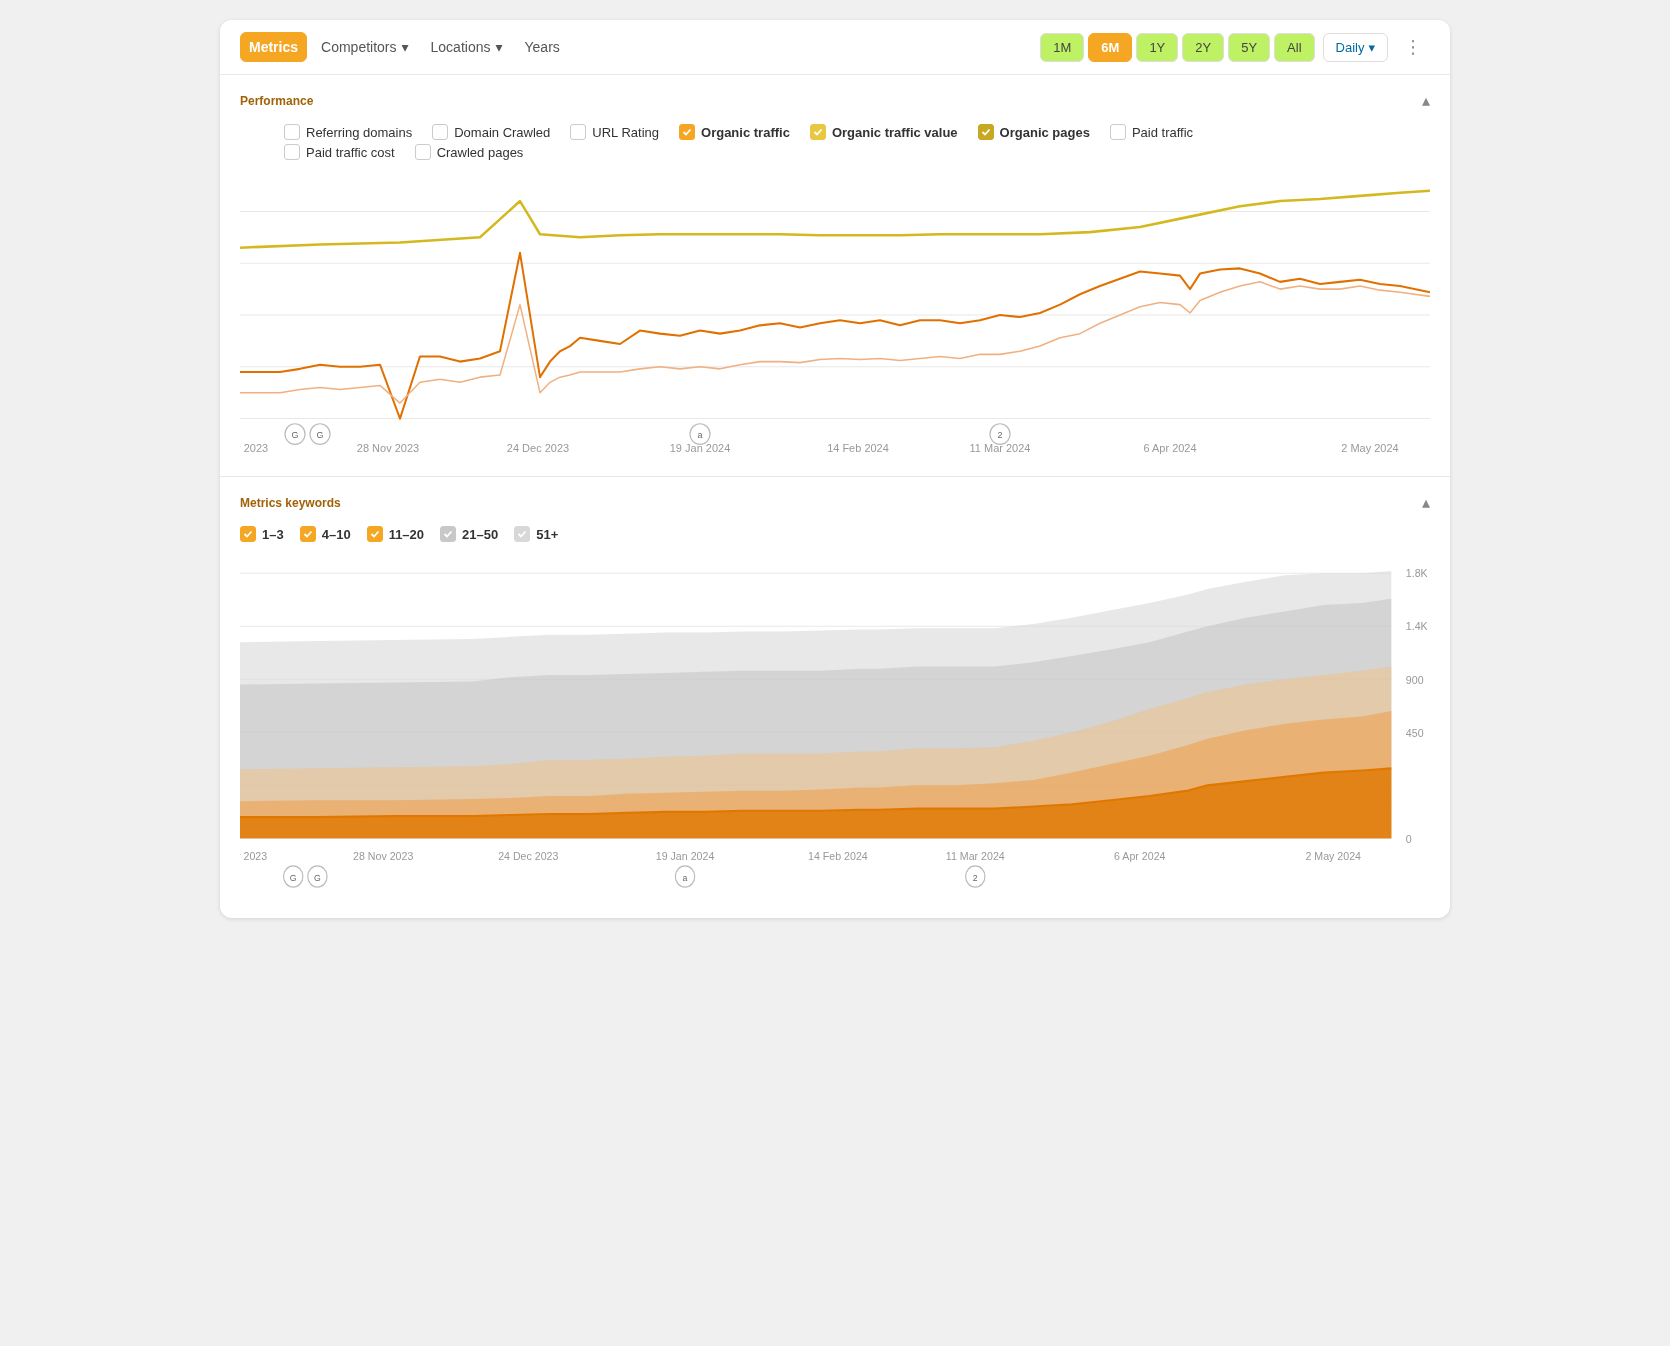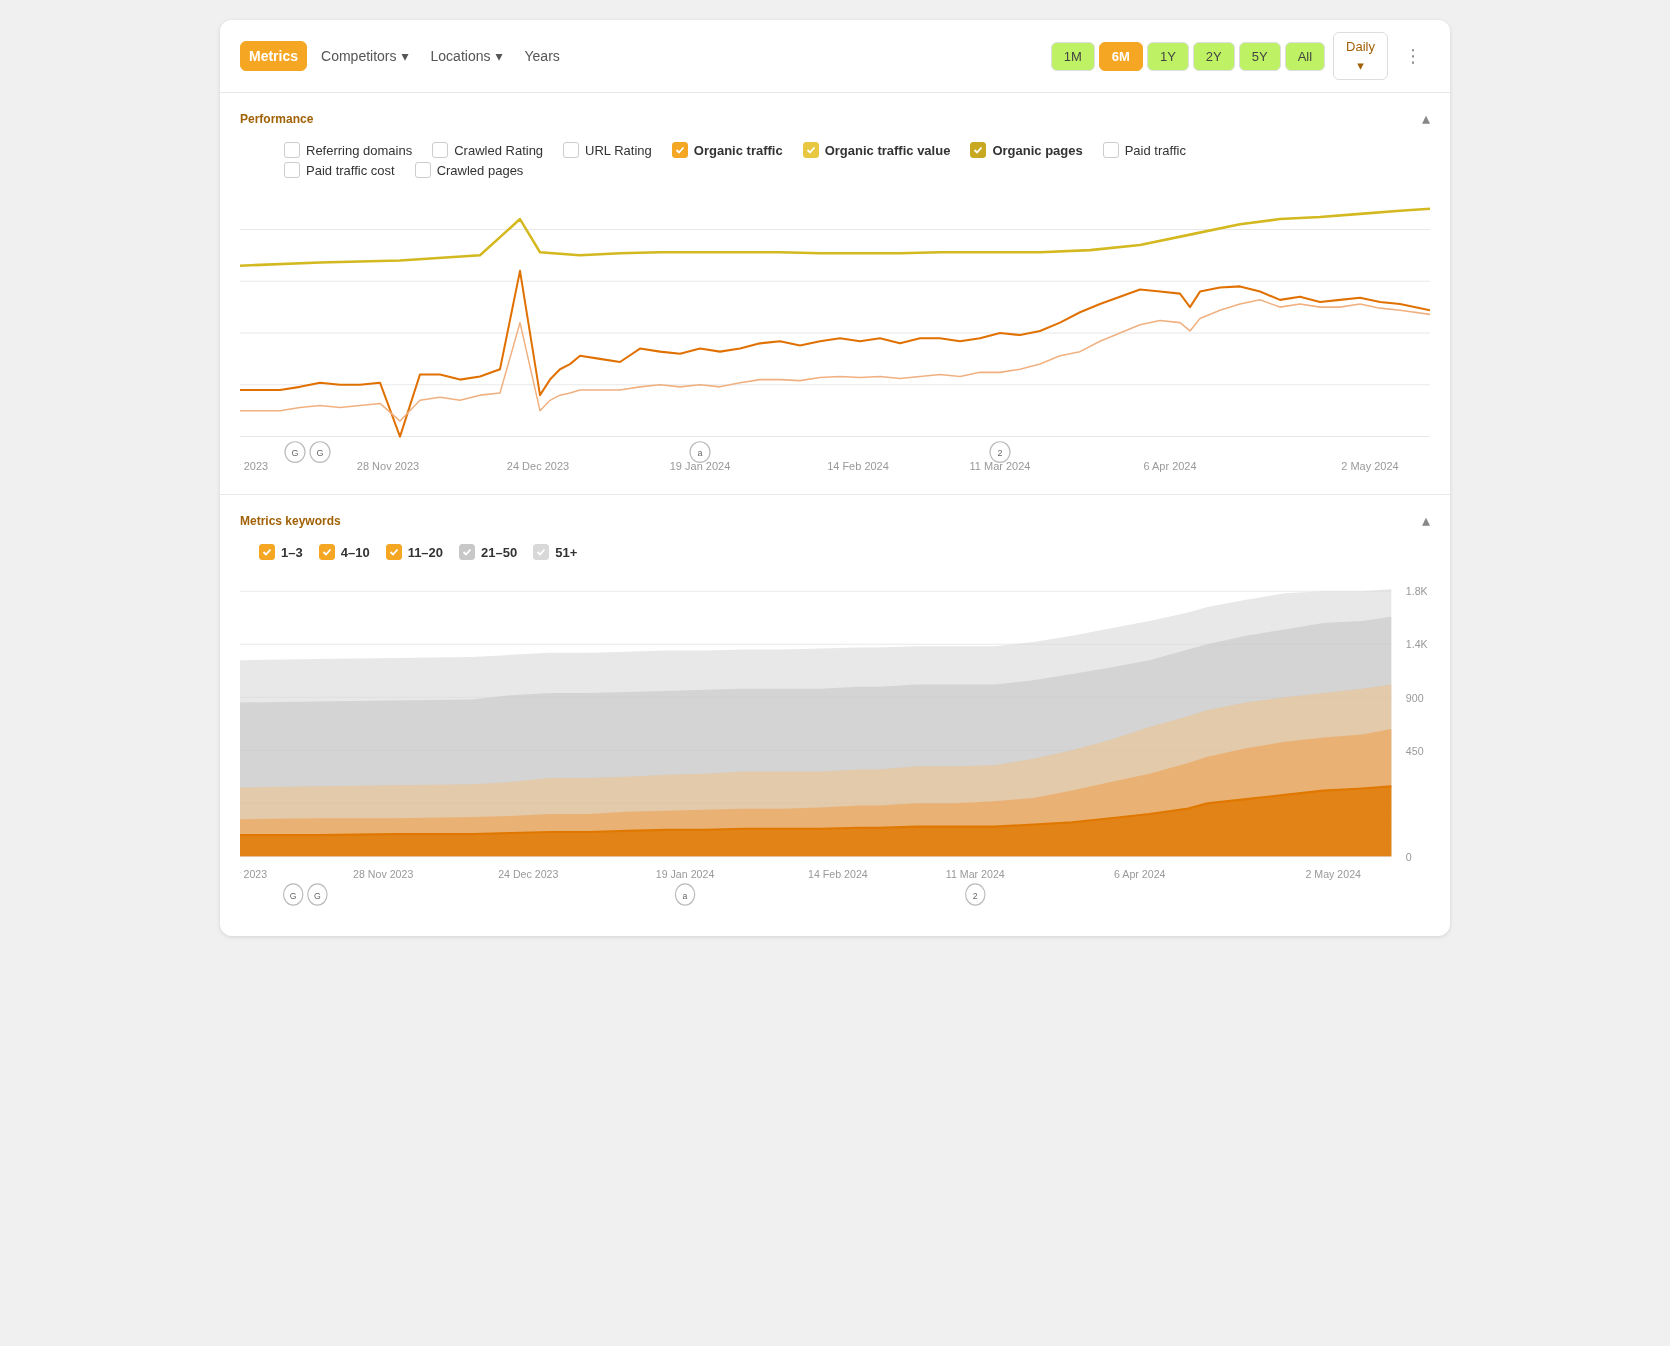--- a/index.html
+++ b/index.html
@@ -75,25 +75,24 @@
       border-color: #f5a623;
       font-weight: 700;
     }
     .daily-btn {
       padding: 6px 12px;
       border: 1px solid #ddd;
       border-radius: 6px;
       background: #fff;
       font-size: 13px;
       cursor: pointer;
-      color: #a16207;
+      color: #0369a1;
       display: flex;
       gap: 4px;
       margin-left: 4px;
-      flex-direction: column;
     }
     .dots-btn {
       padding: 4px 8px;
       border: none;
       background: none;
       cursor: pointer;
       font-size: 18px;
       color: #888;
       margin-left: 4px;
     }
@@ -180,21 +179,20 @@
 
     
     .keywords-section {
       padding: 16px 20px;
     }
     .kw-checkbox-row {
       display: flex;
       align-items: center;
       gap: 16px;
       margin-bottom: 4px;
-      margin-left: 19px;
     }
     .kw-chart-area {
       width: 100%;
       height: 350px;
       position: relative;
       margin-top: 10px;
     }
     .kw-chart-area svg {
       width: 100%;
       height: 100%;
@@ -242,21 +240,21 @@
       <button class="collapse-btn chevron-up"></button>
     </div>
 
     <div class="checkbox-row">
       <label class="checkbox-item">
         <div class="cb"></div>
         <span>Referring domains</span>
       </label>
       <label class="checkbox-item">
         <div class="cb"></div>
-        <span>Crawled Rating</span>
+        <span>Domain Crawled</span>
       </label>
       <label class="checkbox-item">
         <div class="cb"></div>
         <span>URL Rating</span>
       </label>
       <label class="checkbox-item">
         <div class="cb checked-orange">
           <svg viewBox="0 0 10 10">
               <polyline points="1.5,5 4,7.5 8.5,2.5" stroke="white" stroke-width="1.8" fill="none"></polyline>
             </svg>

